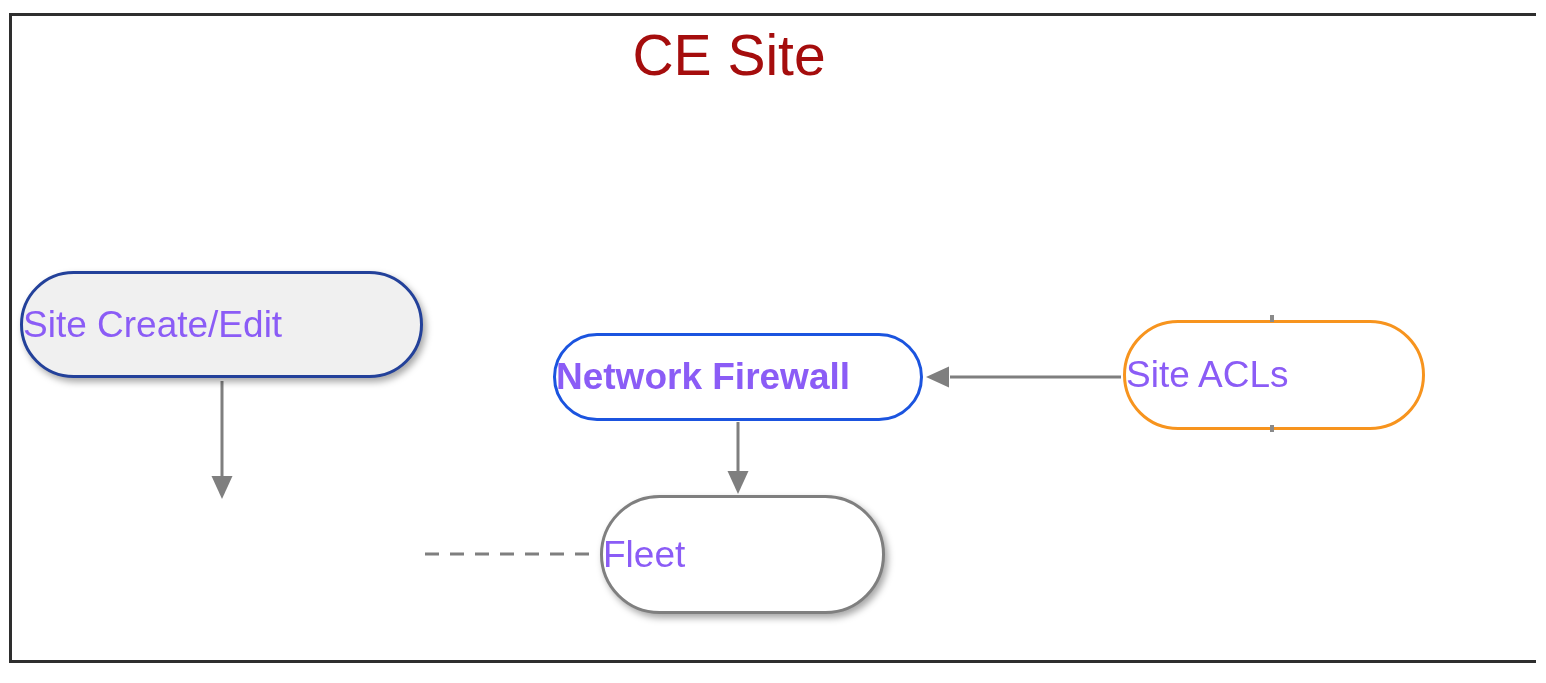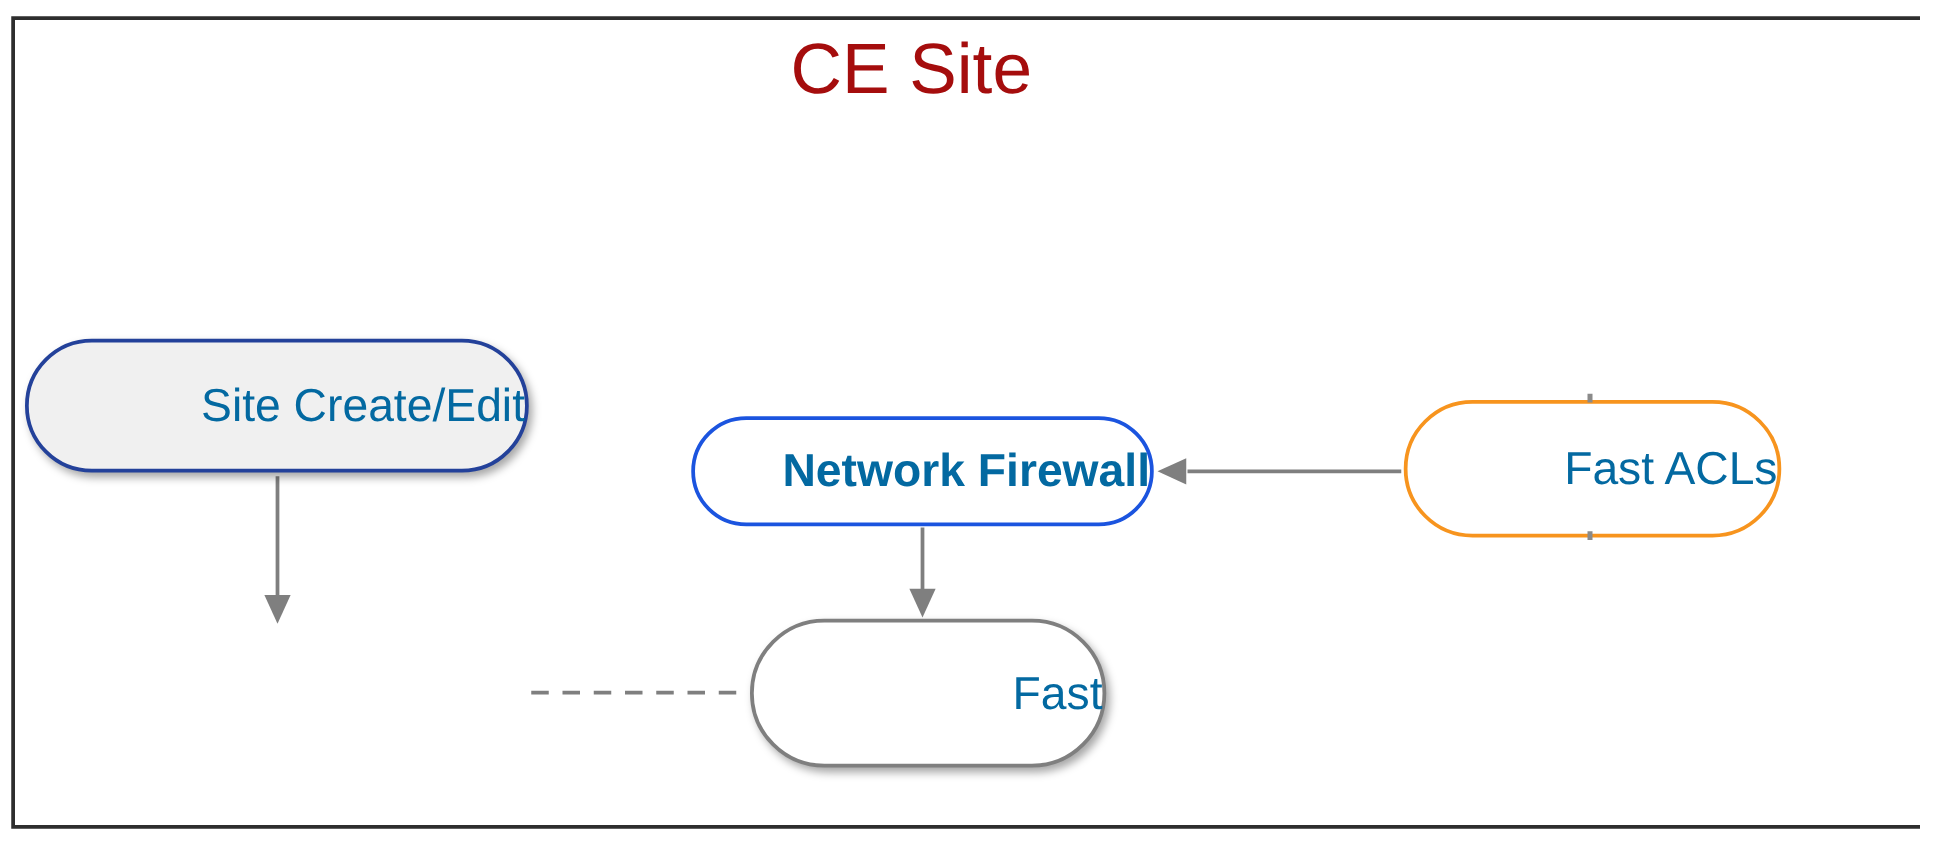--- a/index.html
+++ b/index.html
@@ -31,26 +31,26 @@
     transform: translateX(-50%);
     font-size: 57px;
     line-height: 1.05;
     color: #a50d0d;
     white-space: nowrap;
   }
   .node {
     position: absolute;
     display: flex;
     align-items: center;
-    justify-content: flex-end;
+    justify-content: flex-start;
     box-sizing: border-box;
     border: 3px solid #7f7f7f;
     background: #ffffff;
     font-size: 37px;
-    color: #0369a1;
+    color: #8b5cf6;
     white-space: nowrap;
   }
   .node.shadow {
     box-shadow: 3px 4px 7px rgba(0,0,0,0.35);
   }
   .node-site-create-edit   { left: 20px;   top: 271px; width: 403px; height: 107px; border-radius: 54px; }
   .node-assign-fleet-label { left: 22px;   top: 500px; width: 400px; height: 108px; border-radius: 54px; }
   .node-network-firewall   { left: 553px;  top: 333px; width: 370px; height: 88px;  border-radius: 44px; font-weight: bold; }
   .node-fast-acls          { left: 1123px; top: 320px; width: 302px; height: 110px; border-radius: 55px; }
   .node-fleet              { left: 600px;  top: 495px; width: 285px; height: 119px; border-radius: 60px; }
@@ -103,23 +103,23 @@
   <div class="node node-site-create-edit shadow" style="border-color: rgb(35, 65, 154); background: rgb(240, 240, 240);">
     <span>Site Create/Edit</span>
   </div>
 
 
   <div class="node node-network-firewall" style="border-color: rgb(27, 84, 223); background: rgb(255, 255, 255);">
     <span>Network Firewall</span>
   </div>
 
   <div class="node node-fast-acls" style="border-color: rgb(247, 148, 30); background: rgb(255, 255, 255);">
-    <span>Fast ACLs</span>
+    <span>Site ACLs</span>
   </div>
 
   <div class="node node-fleet shadow" style="border-color: rgb(127, 127, 127); background: rgb(255, 255, 255);">
-    <span>Fast</span>
+    <span>Fleet</span>
   </div>
 
   <div class="anchor-tick tick-top"></div>
   <div class="anchor-tick tick-bottom"></div>
 
 </div>
 
 </body></html>

